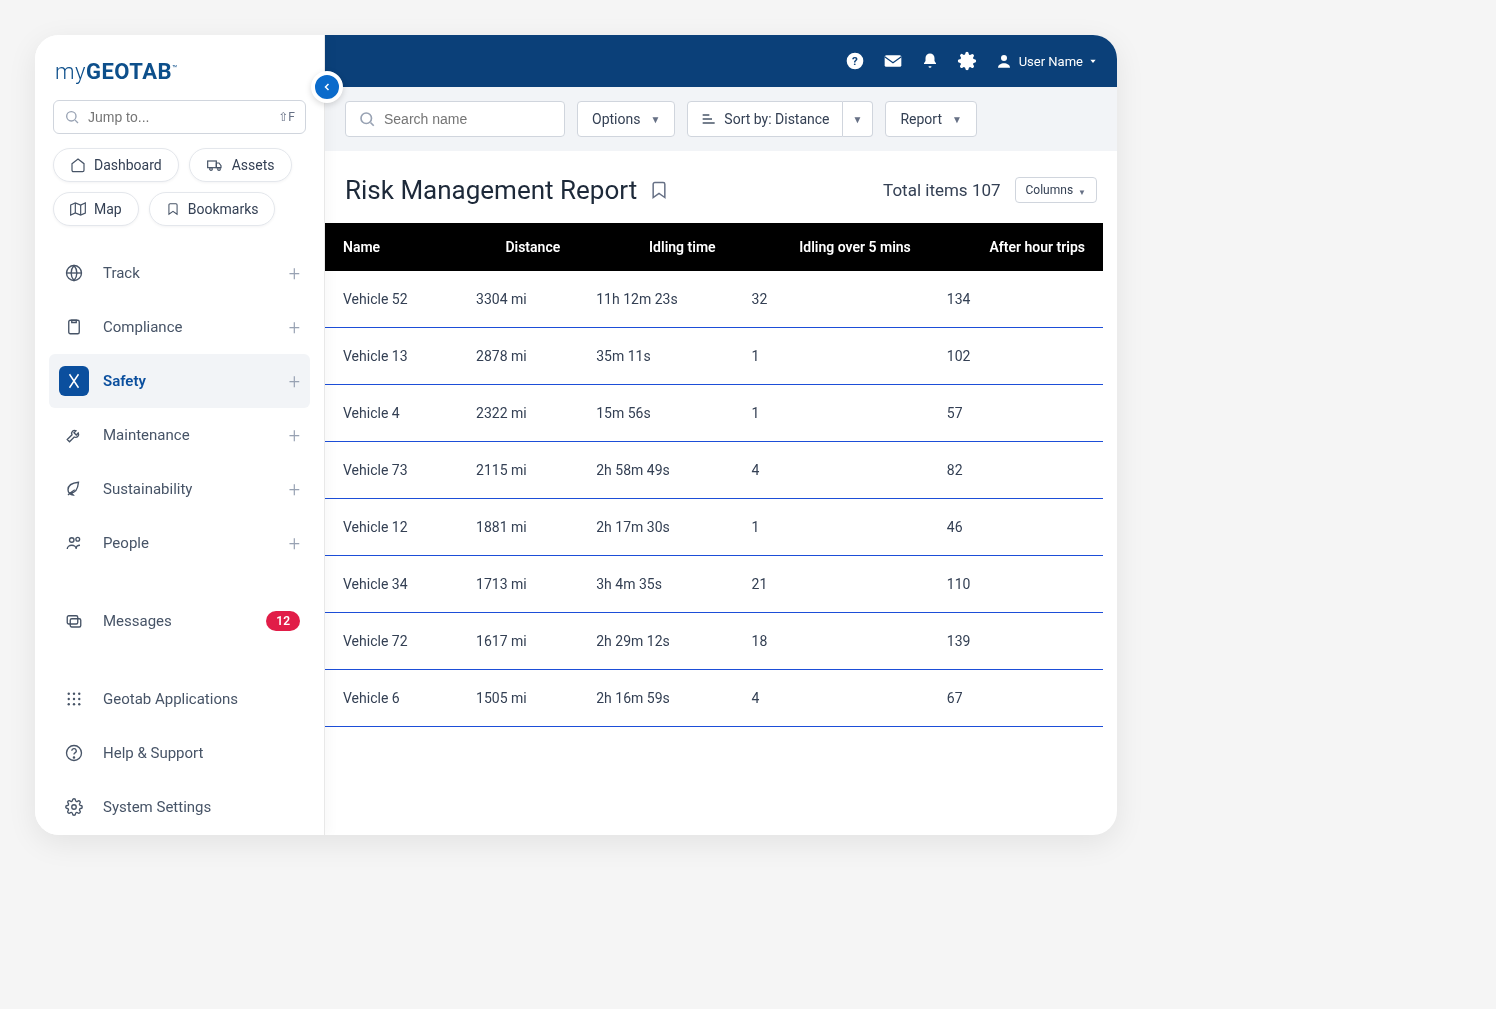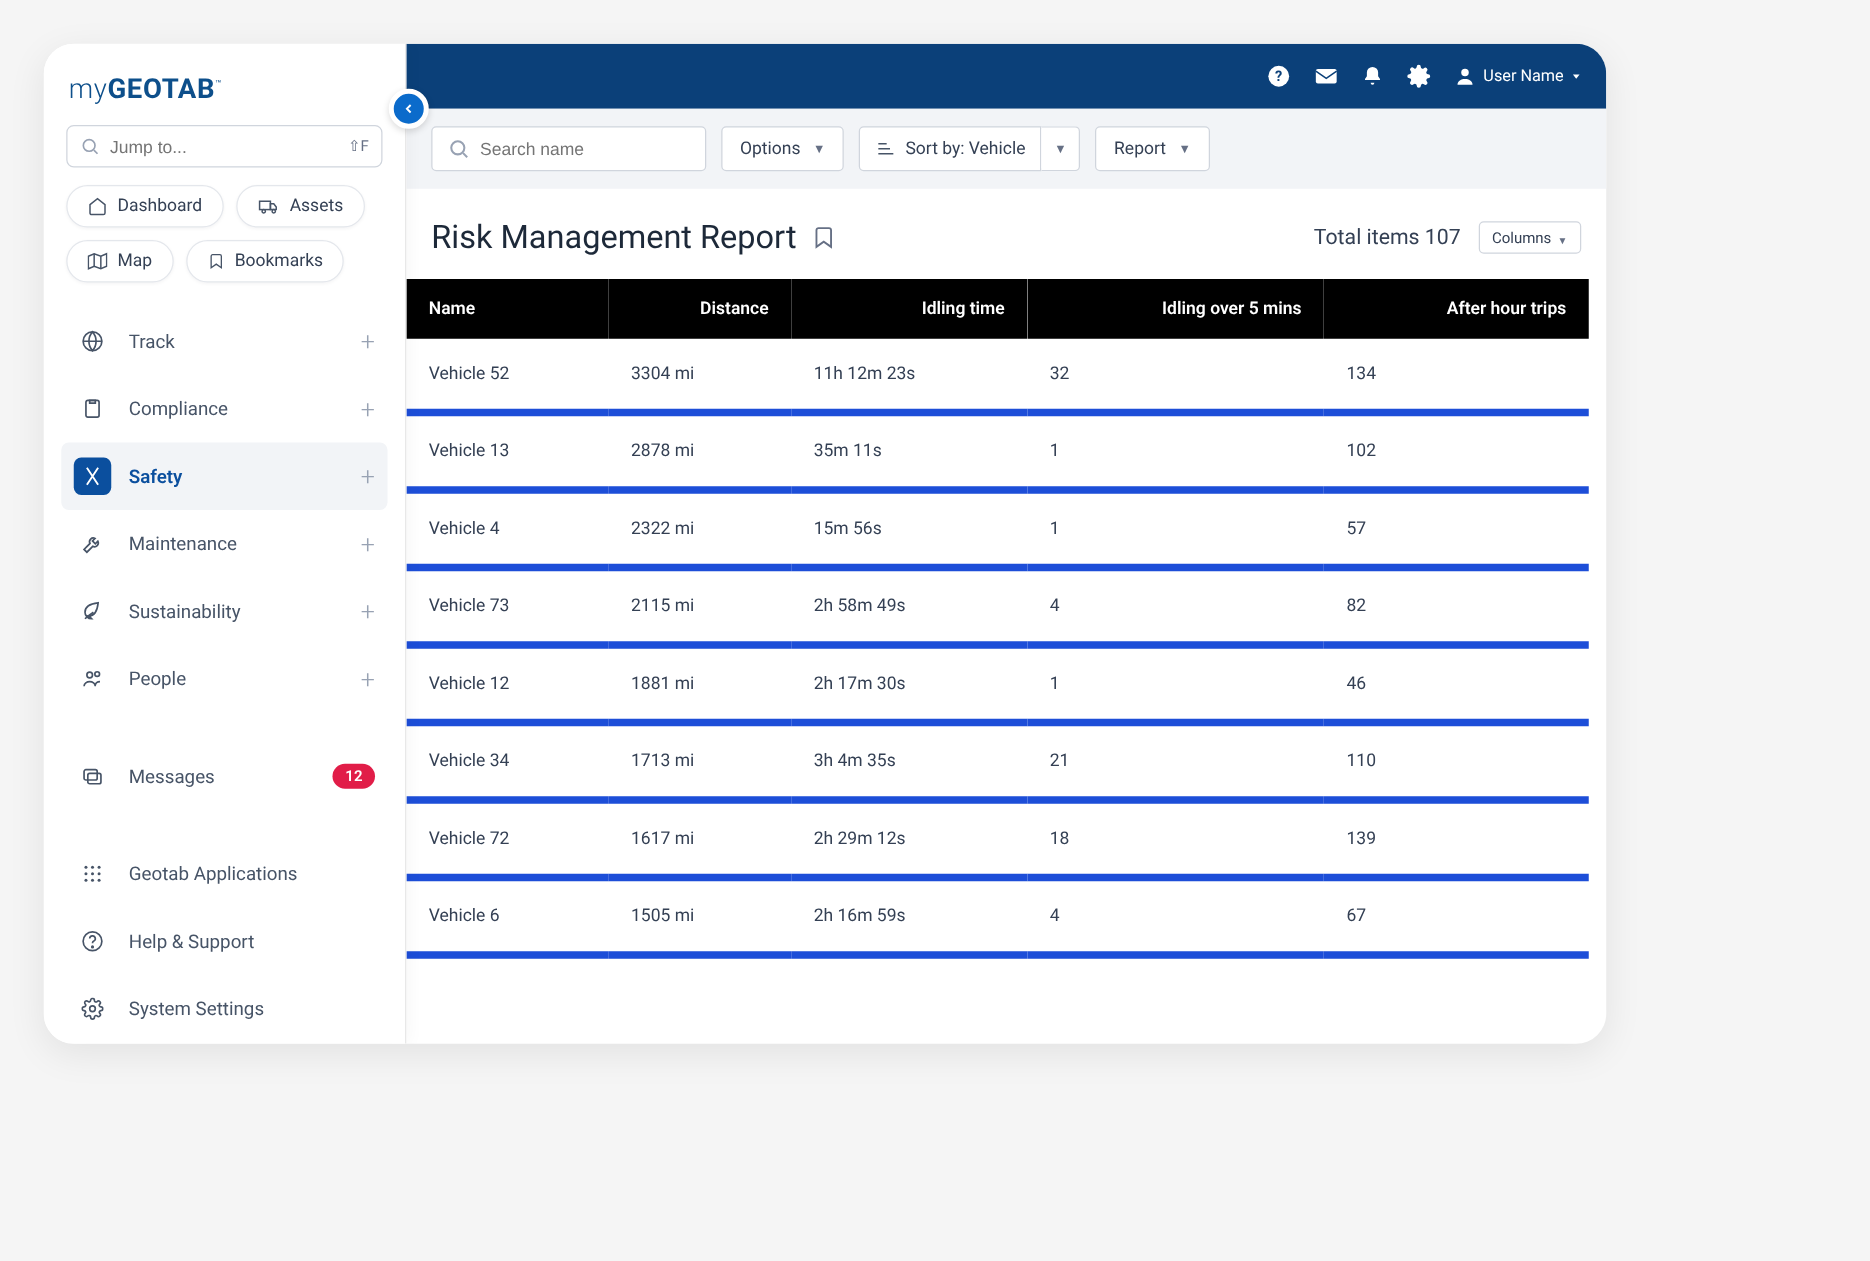--- a/index.html
+++ b/index.html
@@ -2,21 +2,21 @@
 <html><head>
 <meta charset="utf-8">
 <style>
 * { box-sizing: border-box; margin: 0; padding: 0; }
 body {
   font-family: -apple-system, BlinkMacSystemFont, "Segoe UI", Roboto, Arial, sans-serif;
   background: #f5f5f5;
   padding: 35px;
 }
 .app-window {
-  width: 1250px;
+  width: 1082px;
   height: 800px;
   background: #fff;
   border-radius: 24px;
   overflow: hidden;
   display: flex;
   box-shadow: 0 8px 30px rgba(0,0,0,0.08);
   position: relative;
 }
 .sidebar {
   width: 290px;
@@ -147,21 +147,21 @@
 .total { margin-left: auto; font-size: 17px; color: #344054; }
 .cols-btn { margin-left: 14px; border: 1px solid #d0d5dd; border-radius: 4px; padding: 5px 10px; font-size: 12px; color: #344054; cursor: pointer; display: inline-flex; align-items: flex-end; gap: 5px; }
 
 .table-wrap { flex: 1; overflow: auto; padding: 0 14px 0 0; }
 table { width: 100%; border-collapse: collapse; }
 thead th {
   background: #000000; color: #fff; font-weight: 600; font-size: 14px;
   padding: 16px 18px; text-align: left; position: sticky; top: 0;
 }
 thead th.r { text-align: right; }
-tbody td { padding: 20px 18px; font-size: 14px; color: #344054; border-bottom: 6px solid #1d4ed8; }
+tbody td { padding: 20px 18px; font-size: 14px; color: #344054; border-bottom: 1px solid #1d4ed8; }
 tbody td.r { text-align: left; }
 tbody tr { cursor: pointer; }
 
 .icon { display: inline-flex; }
 svg { display: block; }
 </style>
 </head>
 <body>
 
 <div class="app-window">
@@ -405,21 +405,21 @@
       </div>
       <div class="split-btn">
         <div class="seg">
           <span class="icon">
               <svg width="16" height="16" viewBox="0 0 24 24" fill="none" stroke="#475467" stroke-width="2">
                 <line x1="4" y1="6" x2="14" y2="6"></line>
                 <line x1="4" y1="12" x2="18" y2="12"></line>
                 <line x1="4" y1="18" x2="22" y2="18"></line>
               </svg>
             </span>
-          <span>Sort by: Vehicle</span>
+          <span>Sort by: Distance</span>
         </div>
         <div class="seg">
             <span class="caret" style="font-size:10px;color:#667085">▼</span>
           </div>
       </div>
       <div class="tb-btn">
         <span>Report</span>
         <span class="caret">▼</span>
       </div>
     </div>

